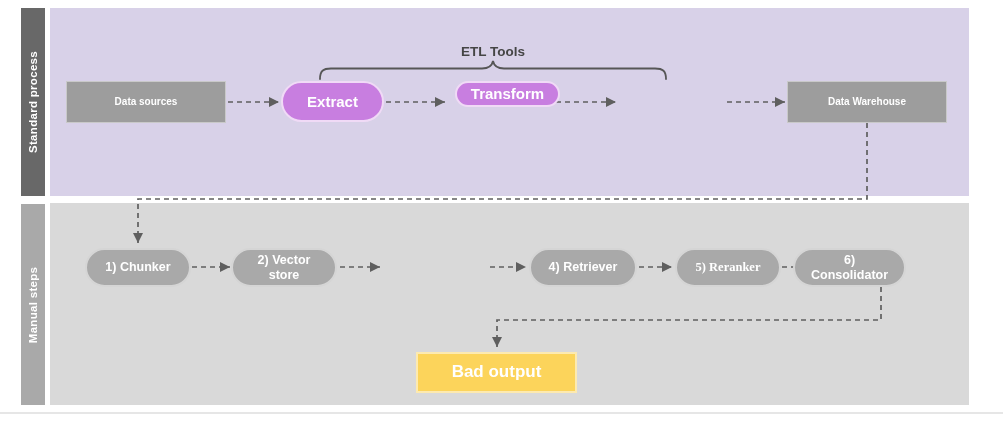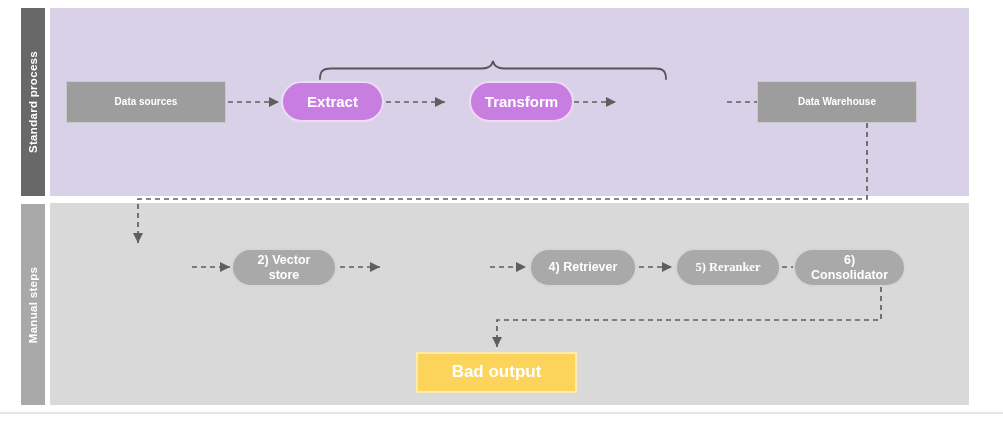--- a/index.html
+++ b/index.html
@@ -130,26 +130,28 @@
     <path class="conn" d="M192,267 H230" marker-end="url(#arw)"></path>
     <path class="conn" d="M340,267 H380" marker-end="url(#arw)"></path>
     <path class="conn" d="M490,267 H526" marker-end="url(#arw)"></path>
     <path class="conn" d="M639,267 H672" marker-end="url(#arw)"></path>
     <path class="conn" d="M782,267 H822" marker-end="url(#arw)"></path>
     <path class="conn" d="M881,287 V320 H497 V347" marker-end="url(#arw)"></path>
 
     <path class="brace" d="M320,79 C320,71 323,68.5 331,68.5 L482,68.5 C489,68.5 492,66 493,61 C494,66 497,68.5 504,68.5 L655,68.5 C663,68.5 666,71 666,79"></path>
   </svg>
 
+  <div class="etl-label">ETL Tools</div>
 
   <div class="node box-gray" style="left:66px; top:81px; width:160px; height:42px;">Data sources</div>
   <div class="node pill-purple" style="left:281px; top:81px; width:103px; height:41px;">Extract</div>
-  <div class="node pill-purple" style="left:469px; top:81px; width:105px; height:41px;">Transform</div>
-  <div class="node box-gray" style="left:757px; top:81px; width:160px; height:42px;">Data Warehouse</div>
+  <div class="node pill-purple" style="left:455px; top:81px; width:105px; height:26px;">Transform</div>
+  <div class="node box-gray" style="left:787px; top:81px; width:160px; height:42px;">Data Warehouse</div>
 
+  <div class="node pill-gray" style="left:85px; top:248px; width:106px; height:39px;">1) Chunker</div>
   <div class="node pill-gray tight" style="left:231px; top:248px; width:106px; height:39px;">2) Vector store</div>
   <div class="node pill-gray" style="left:529px; top:248px; width:108px; height:39px;">4) Retriever</div>
   <div class="node pill-gray" style="left:675px; top:248px; width:106px; height:39px;font-family:Liberation Serif, serif;">5) Reranker</div>
   <div class="node pill-gray tight" style="left:793px; top:248px; width:113px; height:39px;">6) Consolidator</div>
 
   <div class="node box-yellow" style="left:416px; top:352px; width:161px; height:41px;">Bad output</div>
 
   <div class="divider"></div>
 
 </div>

